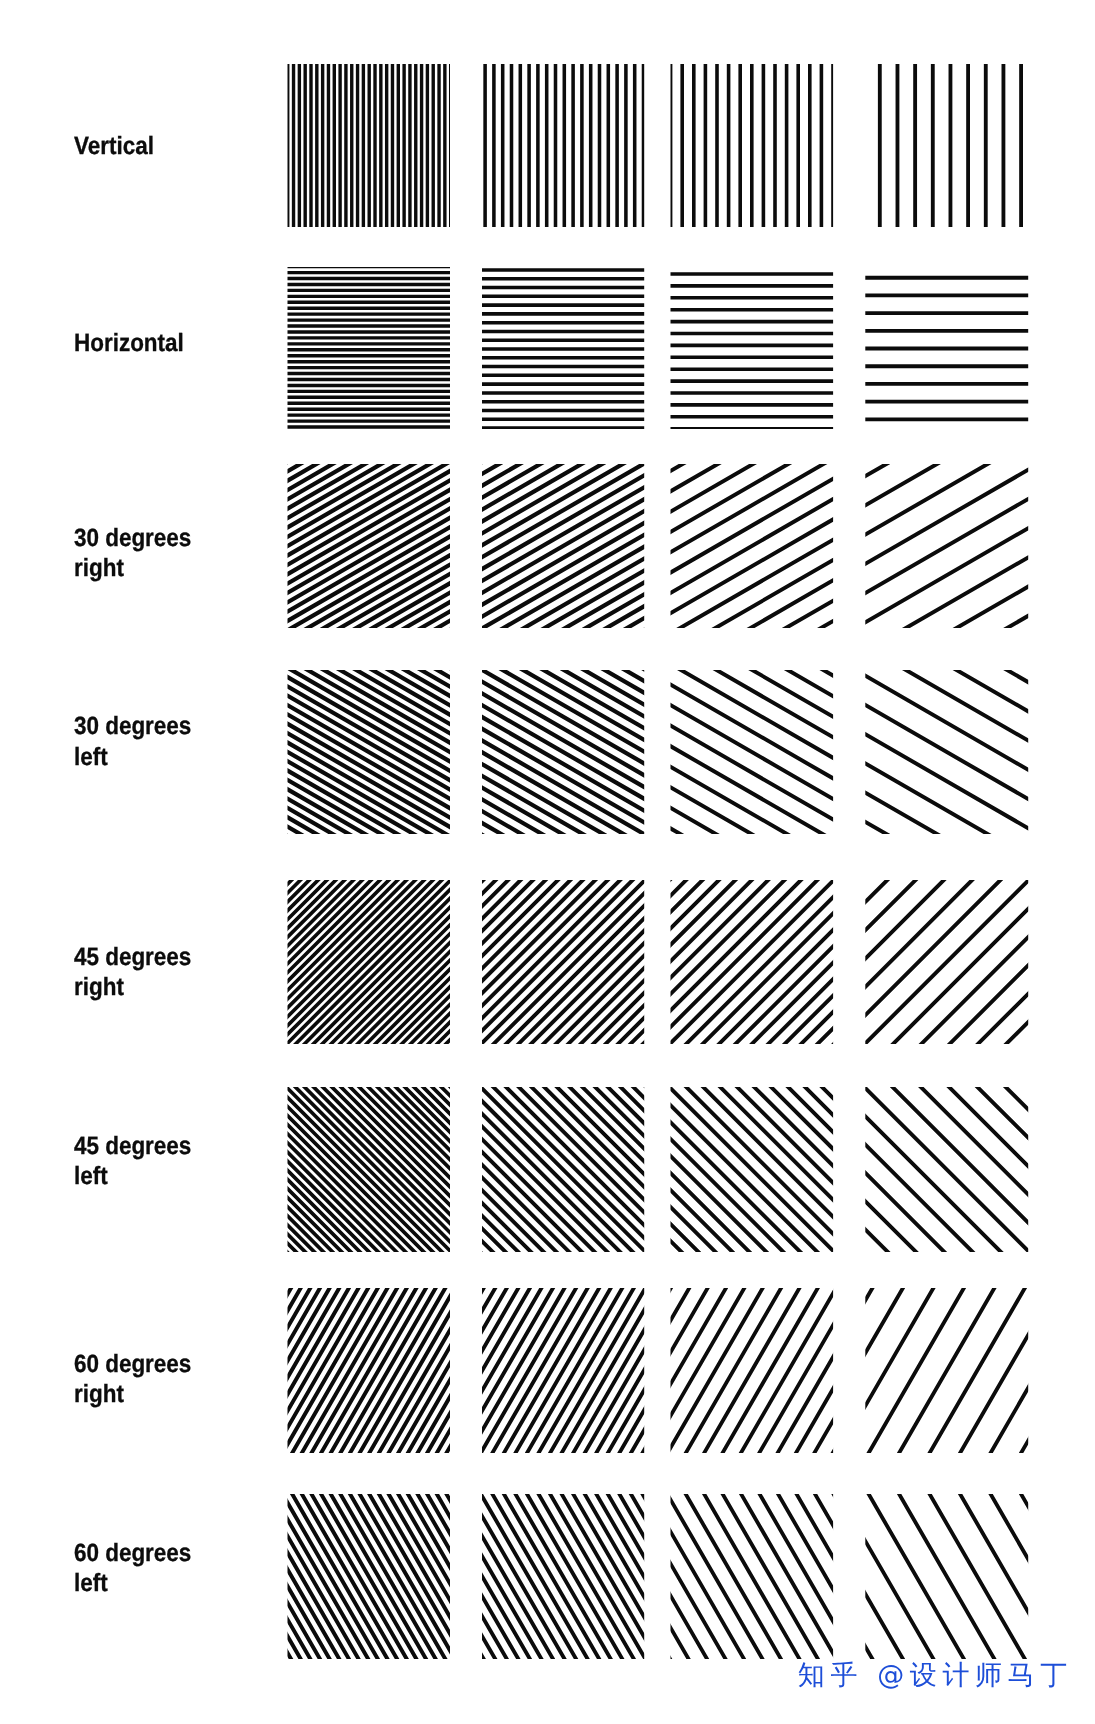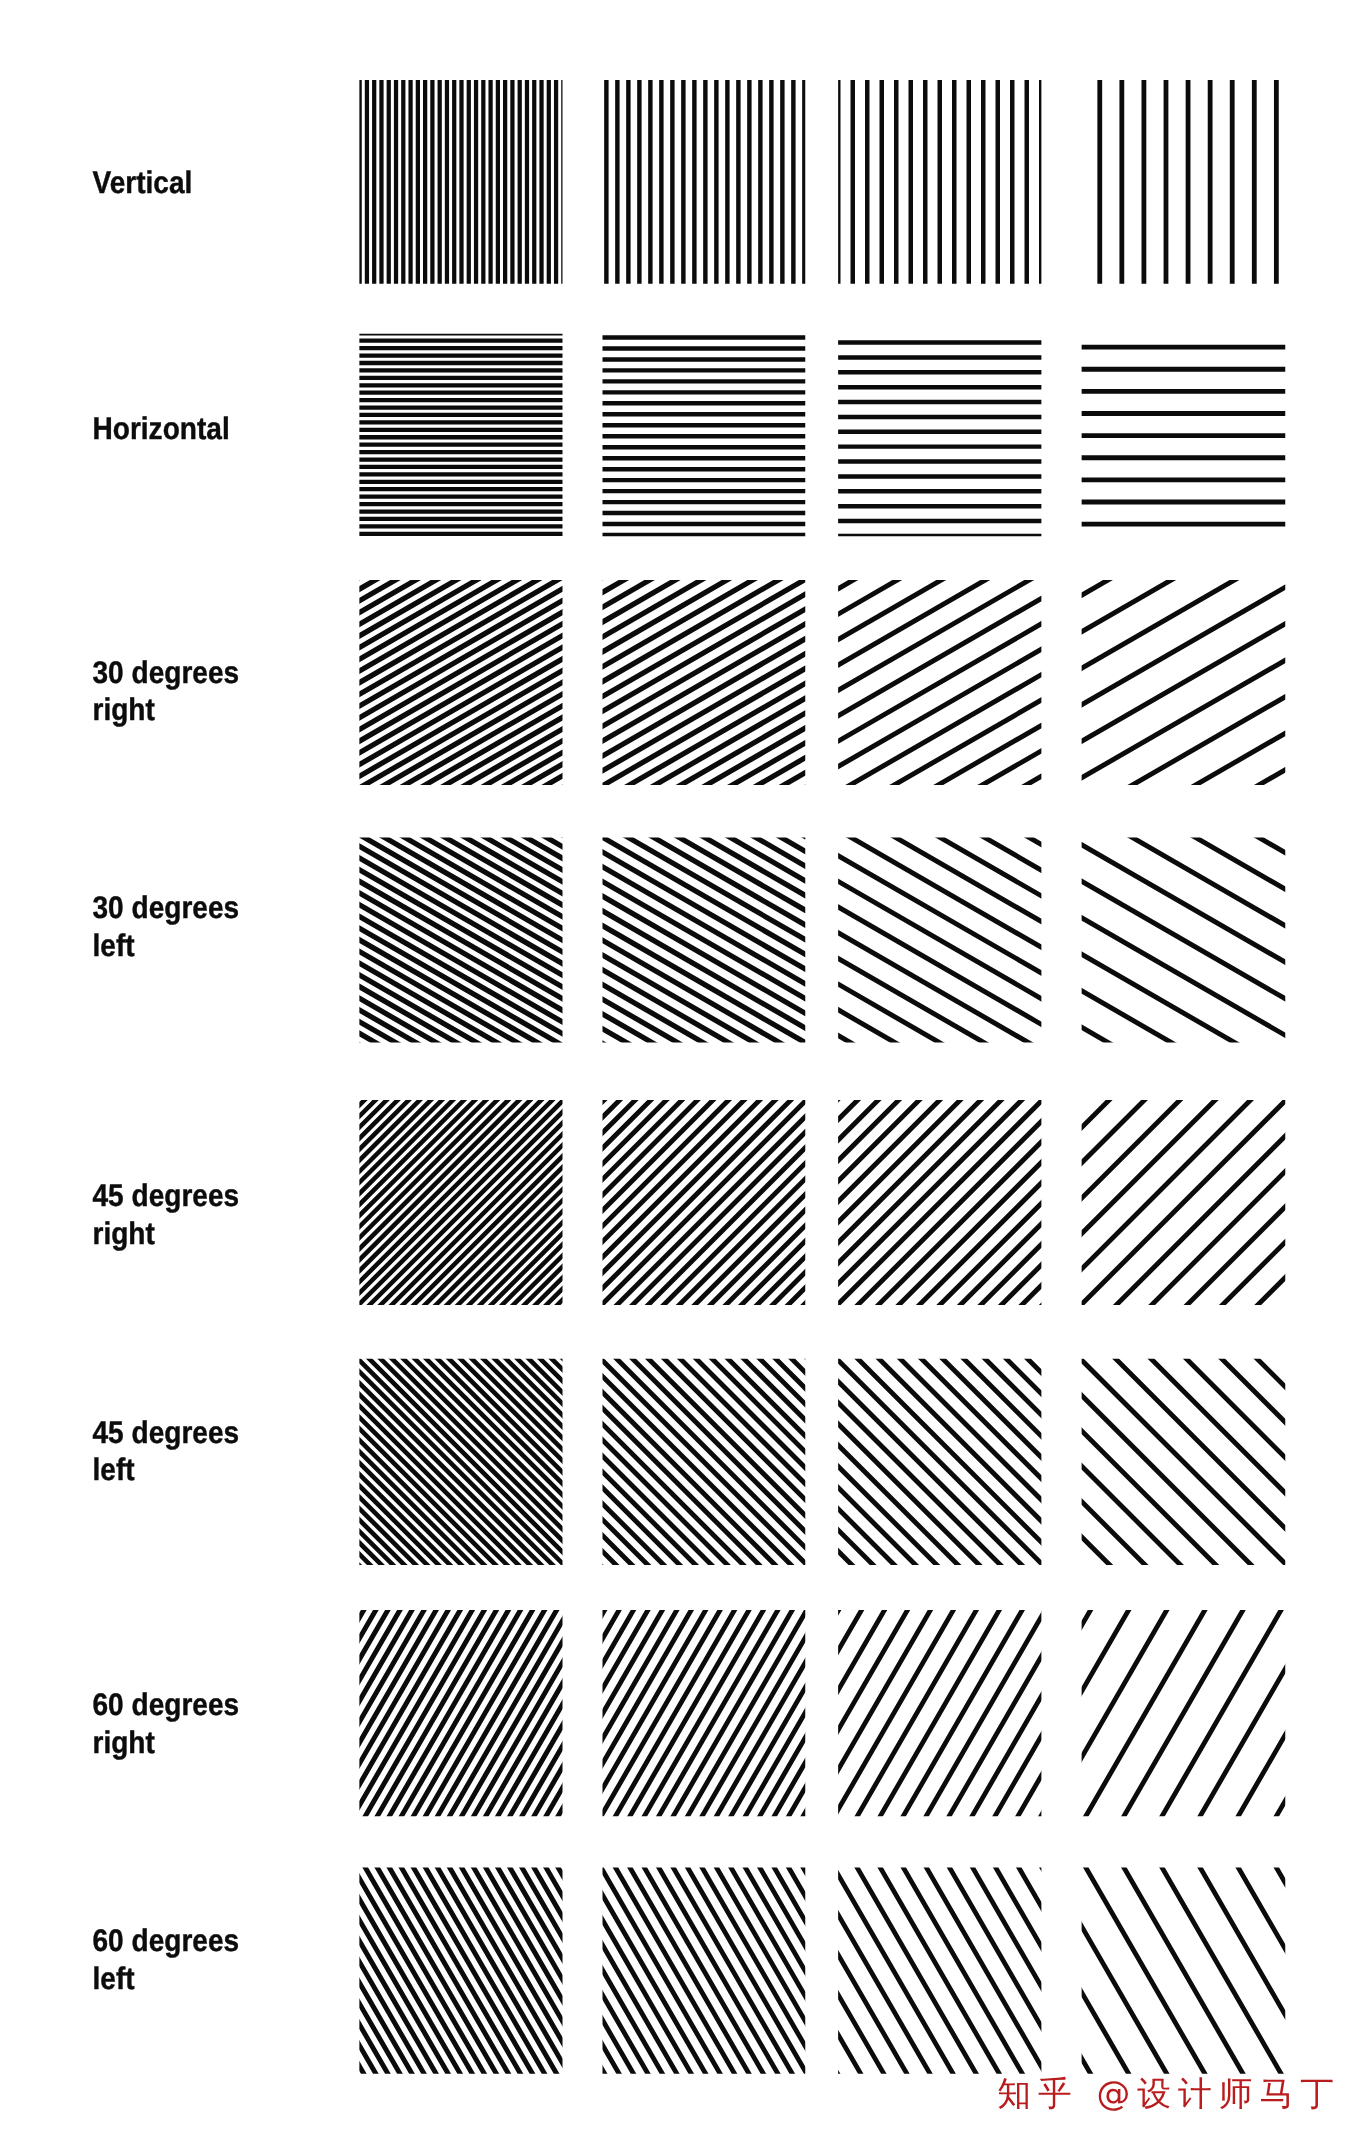--- a/index.html
+++ b/index.html
@@ -258,13 +258,13 @@
     <div class="row-label" style="left: 74px; top: 941.6px; color: rgb(12, 12, 12);"><span>45 degrees</span>
 <span>right</span></div>
     <div class="row-label" style="left: 74px; top: 1130.7px; color: rgb(12, 12, 12);"><span>45 degrees</span>
 <span>left</span></div>
     <div class="row-label" style="left: 74px; top: 1348.6px; color: rgb(12, 12, 12);"><span>60 degrees</span>
 <span>right</span></div>
     <div class="row-label" style="left: 74px; top: 1537.5px; color: rgb(12, 12, 12);"><span>60 degrees</span>
 <span>left</span></div>
   </div>
 
-<div class="watermark" id="watermark" style="left: 797.8px; top: 1661.8px; font-size: 27px; letter-spacing: 5.6px; color: #b91c1c;">知乎 @设计师马丁</div>
+<div class="watermark" id="watermark" style="left: 797.8px; top: 1661.8px; font-size: 27px; letter-spacing: 5.6px; color: #1d4ed8;">知乎 @设计师马丁</div>
 
 </body></html>

